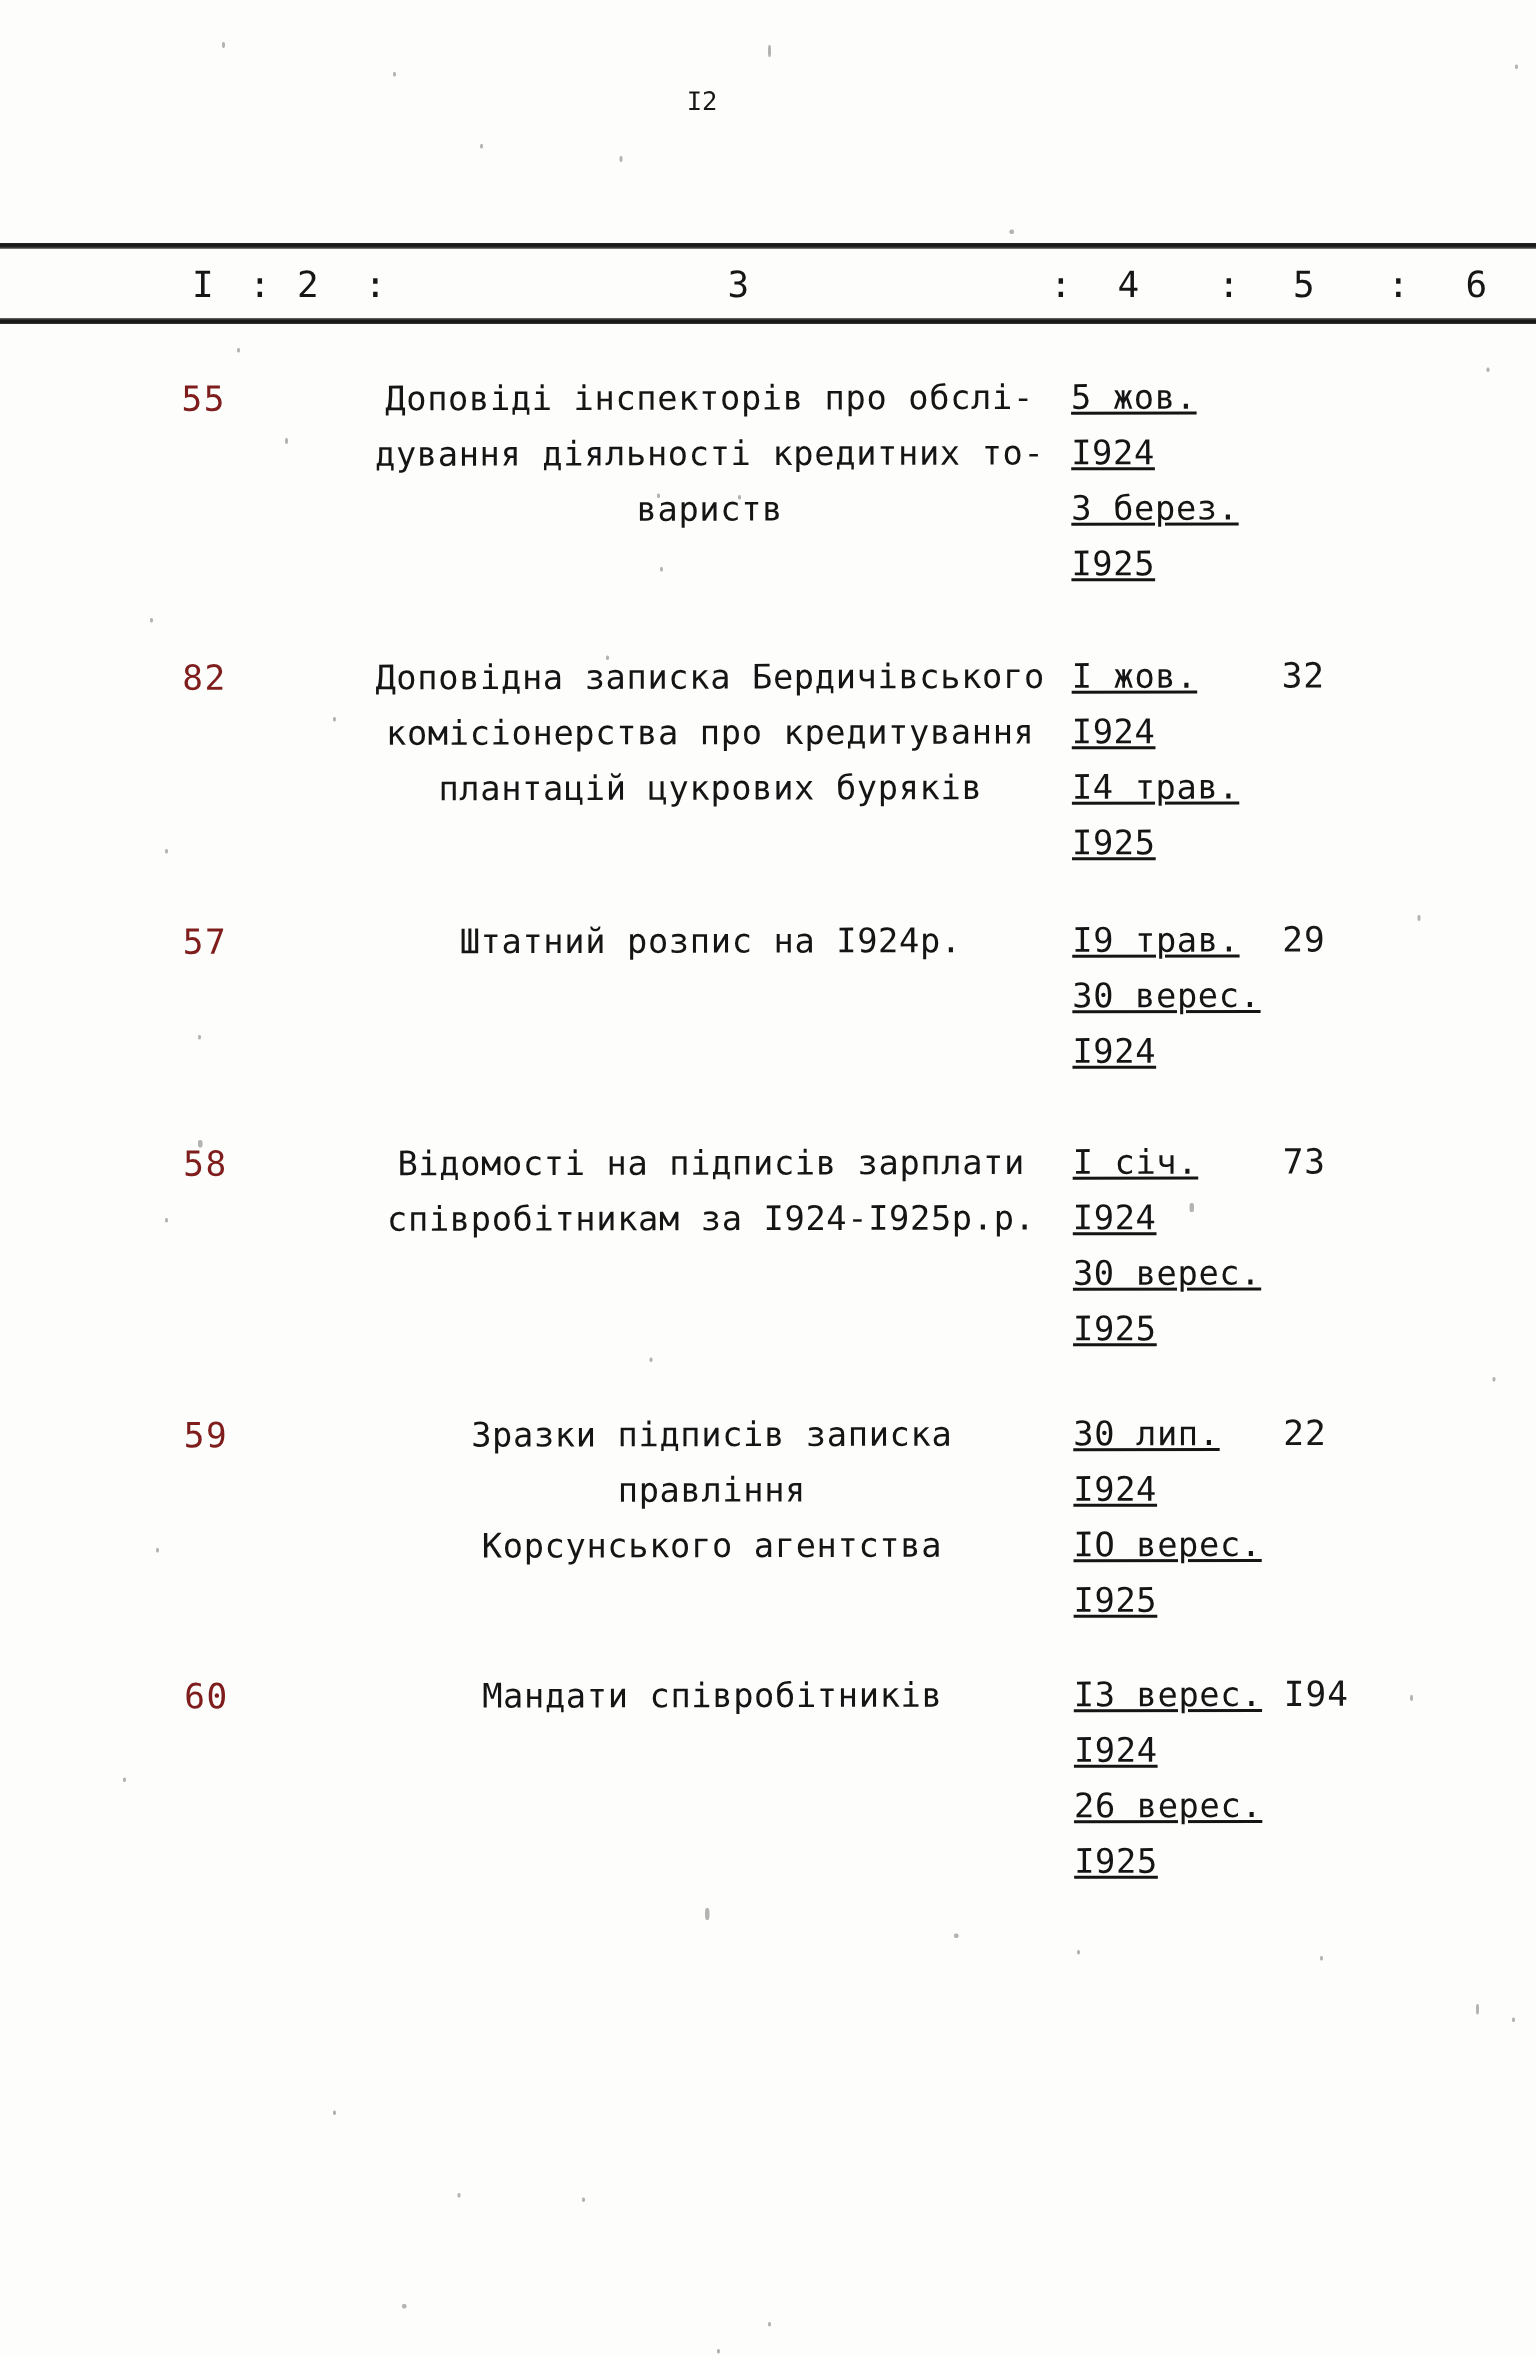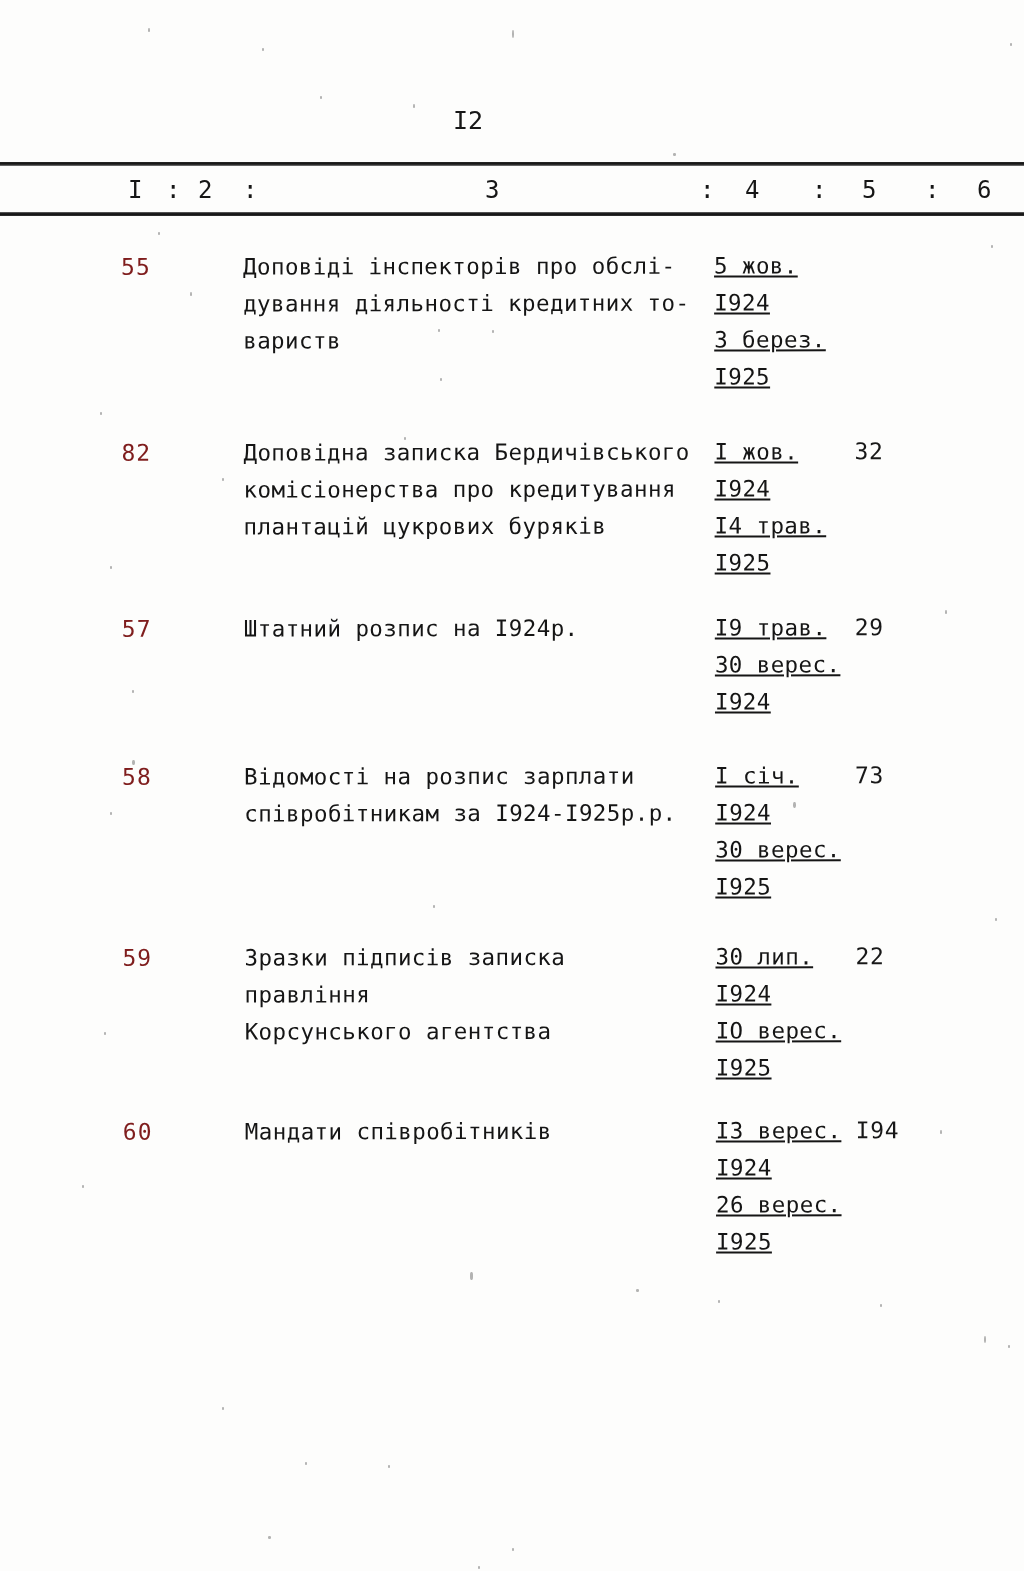--- a/index.html
+++ b/index.html
@@ -34,24 +34,23 @@
     pointer-events: none;
   }
 
   
   .folio {
     position: absolute;
     top: 58px;
     left: 0;
     width: 936px;
     text-align: center;
-    font-size: 25px;
+    font-size: 17px;
     letter-spacing: 0px;
     color: #171717;
-    margin-top: 48px;
   }
   .folio span { display: inline-block; }
 
   
   .rule-band {
     position: absolute;
     left: 0;
     top: 162px;
     width: 1024px;
     height: 54px;
@@ -126,20 +125,21 @@
   .rec-title {
     position: absolute;
     left: 243px;
     top: 0;
     width: 460px;
     font-size: 22.5px;
     line-height: 37px;
     letter-spacing: .4px;
     color: #151515;
     white-space: pre-line;
+    text-align: center;
   }
   .rec-dates {
     position: absolute;
     left: 714px;
     top: 0;
     width: 140px;
     font-size: 22.5px;
     line-height: 37px;
     letter-spacing: .4px;
     color: #151515;
@@ -283,21 +283,21 @@
       <div class="rec-title">Штатний розпис на I924р.</div>
       <div class="rec-dates">I9 трав.
 30 верес.
 I924</div>
       <div class="rec-count">29</div>
       <div class="rec-notes"></div>
     </div>
 
     <div class="record r58">
       <div class="rec-num">58</div>
-      <div class="rec-title">Відомості на розпис зарплати
+      <div class="rec-title">Відомості на підписів зарплати
 співробітникам за I924-I925р.р.</div>
       <div class="rec-dates">I січ.
 I924
 30 верес.
 I925</div>
       <div class="rec-count">73</div>
       <div class="rec-notes"></div>
     </div>
 
     <div class="record r59">

